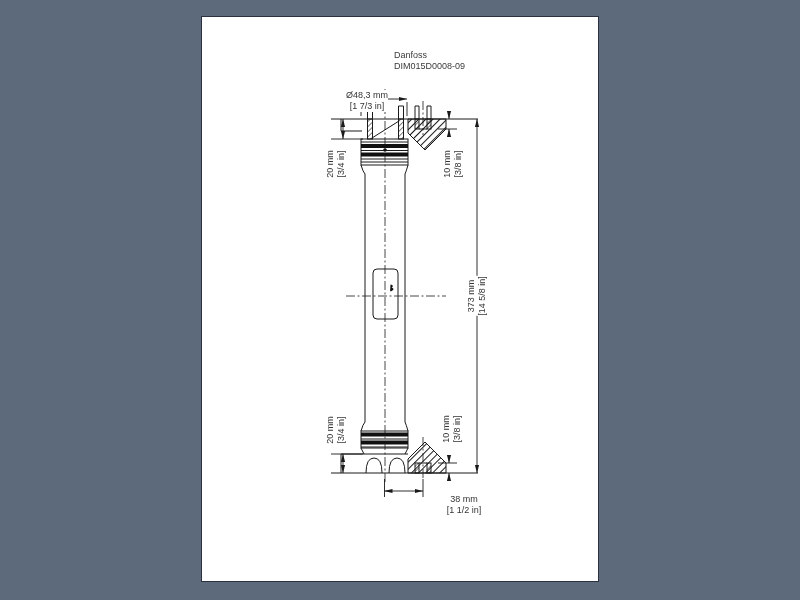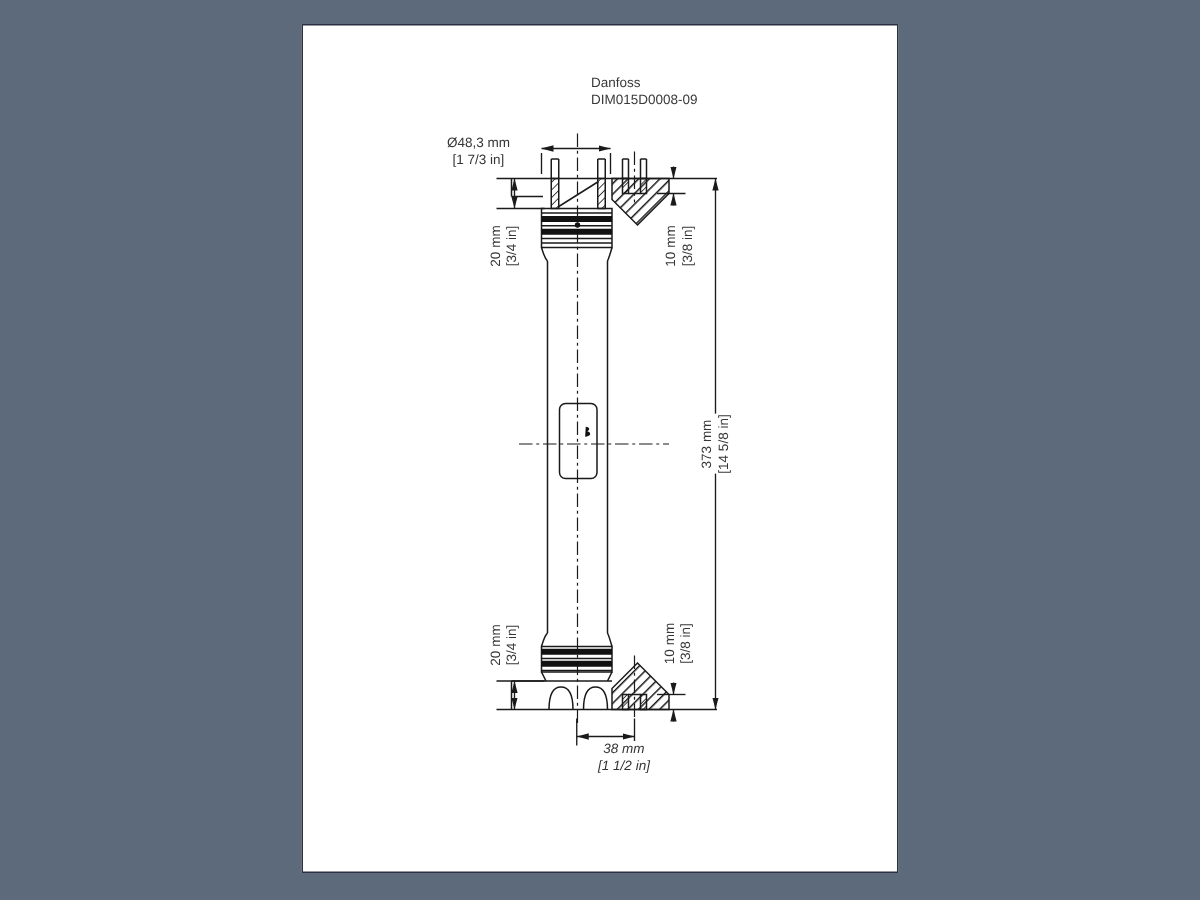--- a/index.html
+++ b/index.html
@@ -14,21 +14,21 @@
     background:#ffffff;border:1px solid #2a3140;box-sizing:border-box;
   }
   .sheet svg{position:absolute;left:0;top:0;}
   .lbl{
     position:absolute;
     font-size:9px;line-height:11px;color:#353535;
     text-align:center;white-space:nowrap;background:#ffffff;
   }
   .lbl span{display:block;}
   .rot{transform:translate(-50%,-50%) rotate(-90deg);}
-  .ctr{transform:translate(-50%,-50%);}
+  .ctr{transform:translate(-50%,-50%);margin-left:48px;}
   .title-block{
     position:absolute;left:192px;top:33px;
     font-size:9px;line-height:11px;color:#3a3a3a;text-align:left;white-space:nowrap;
   }
   .title-block span{display:block;}
 </style>
 </head>
 <body>
 
 <div class="viewport">
@@ -184,19 +184,19 @@
     <div class="lbl rot" style="left:134px;top:413px;">
       <span>20 mm</span>
       <span>[3/4 in]</span>
     </div>
 
     <div class="lbl rot" style="left:250px;top:412px;">
       <span>10 mm</span>
       <span>[3/8 in]</span>
     </div>
 
-    <div class="lbl ctr" style="left:214px;top:488px;font-style:italic;">
+    <div class="lbl ctr" style="left:214px;top:488px;">
       <span>38 mm</span>
       <span>[1 1/2 in]</span>
     </div>
 
   </div>
 </div>
 
 </body></html>

